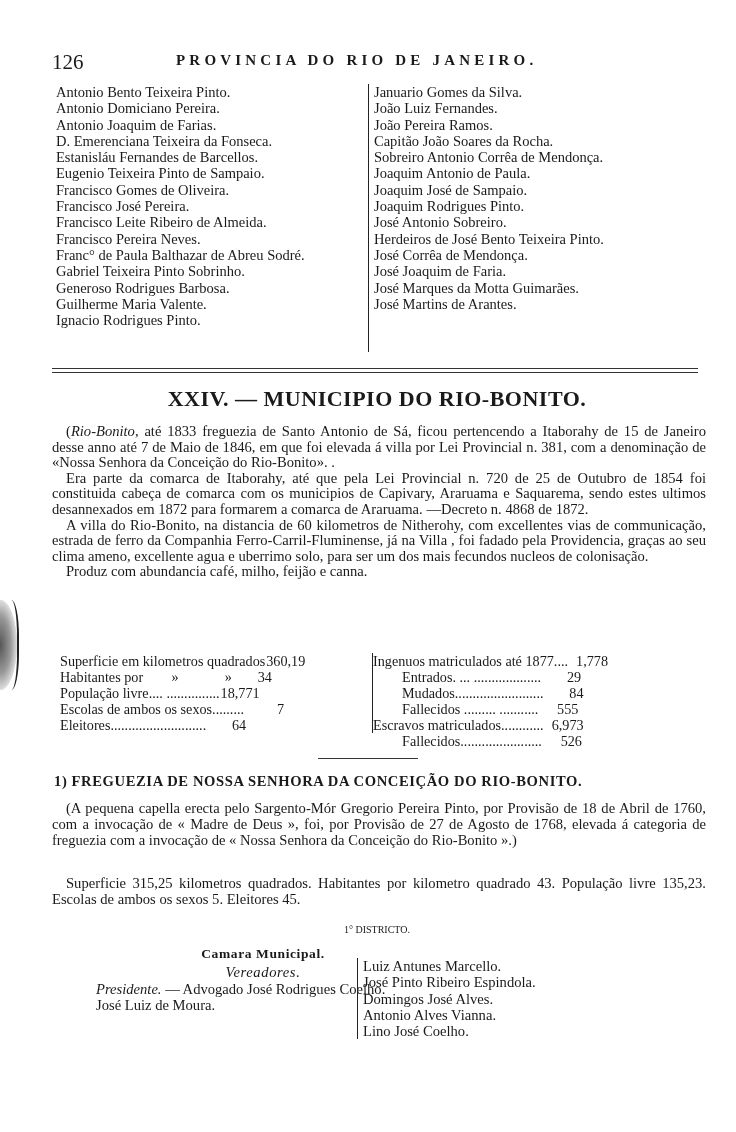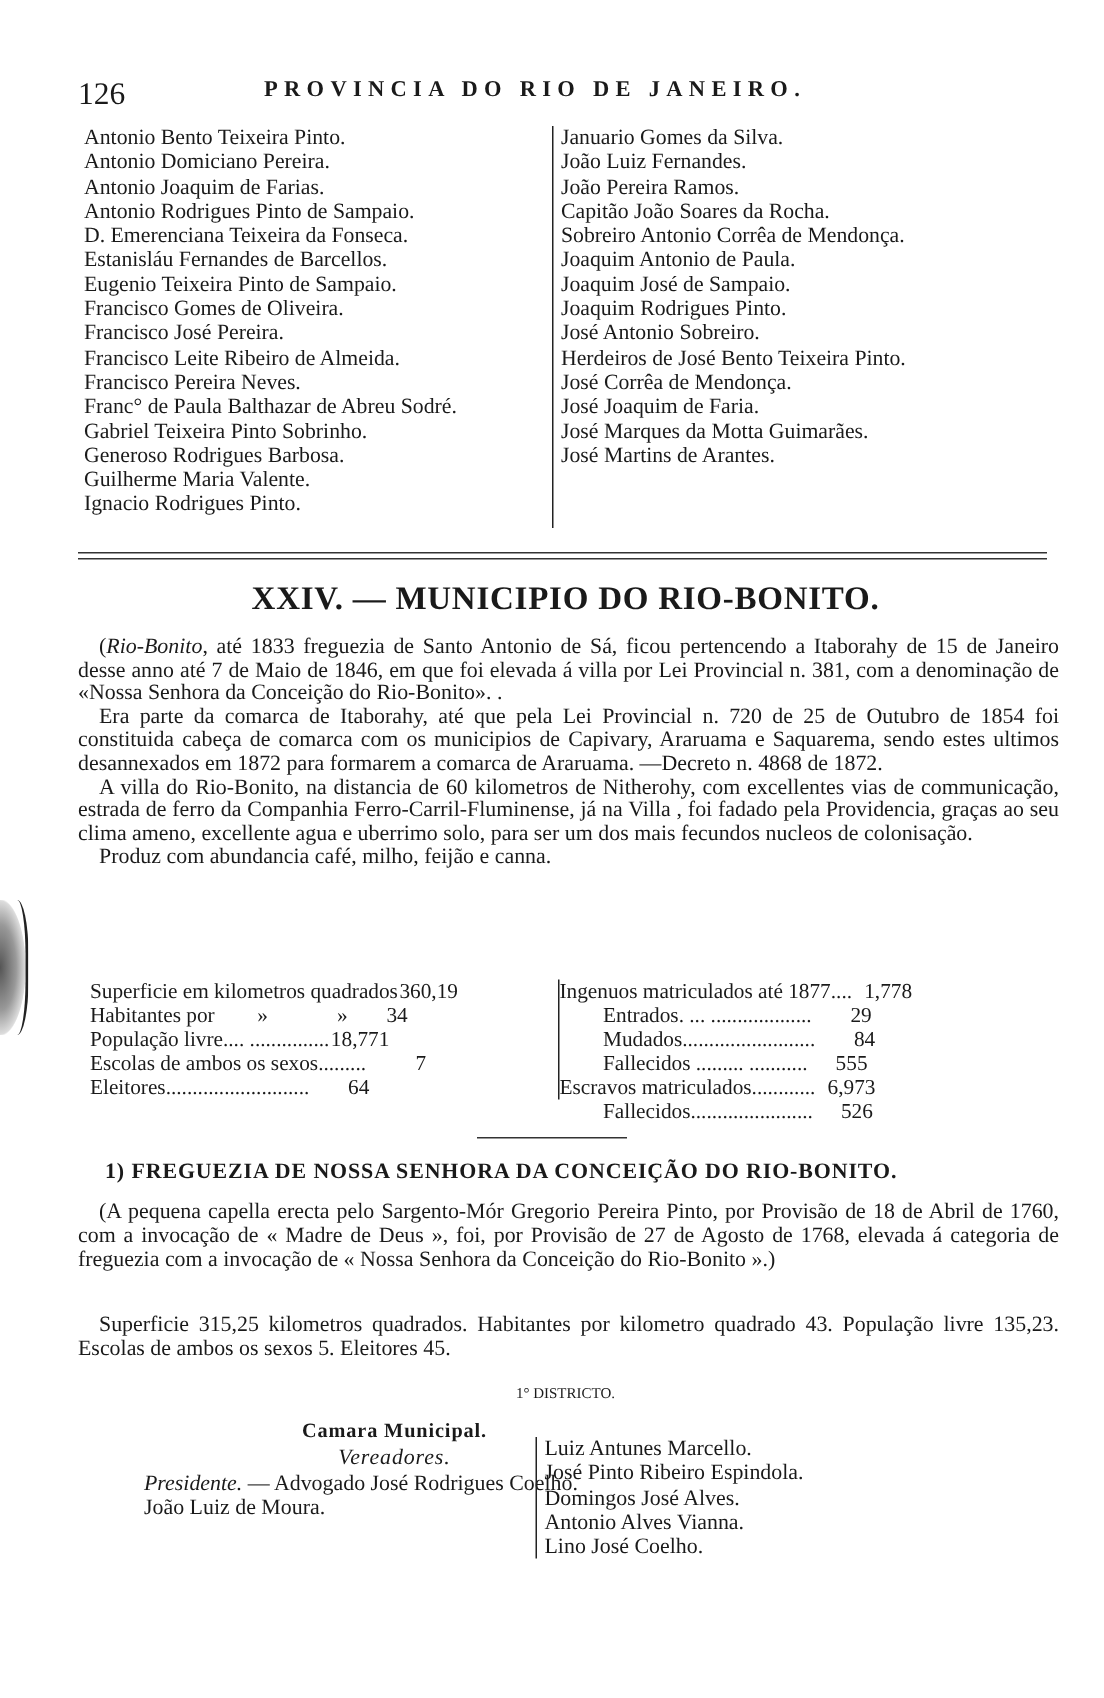--- a/index.html
+++ b/index.html
@@ -41,21 +41,21 @@
     .stats { position: absolute; left: 60px; top: 653px; width: 650px; font-size: 14.2px; line-height: 16px; }
     .stat-left { position: absolute; left: 0; top: 0; width: 310px; border-right: 1.5px solid #222; padding-right: 2px; }
     .stat-right { position: absolute; left: 313px; top: 0; width: 340px; }
     .stat-row { display: flex; white-space: nowrap; }
     .stat-row .lbl { overflow: hidden; }
     .stat-row .val { text-align: right; min-width: 40px; }
     .sub { padding-left: 29px; }
     .short-rule { position: absolute; left: 318px; top: 758px; width: 100px; border-top: 1.2px solid #333; }
     .subsection {
       position: absolute; left: 54px; top: 773px; width: 650px;
-      font-size: 14.6px; font-weight: bold; letter-spacing: 0.6px; white-space: nowrap; margin-left: 16px;
+      font-size: 14.6px; font-weight: bold; letter-spacing: 0.6px; white-space: nowrap;
     }
     .district { position: absolute; left: 52px; top: 924px; width: 650px; text-align: center; font-size: 10px; }
     .camara { position: absolute; left: 52px; top: 946px; width: 650px; }
     .camara-left { position: absolute; left: 0; top: 0; width: 304px; font-size: 14.6px; line-height: 16.3px; margin-left: 44px; }
     .camara-right {
       position: absolute; left: 305px; top: 12px; width: 300px; border-left: 1.5px solid #222; padding-left: 5px;
       font-size: 14.6px; line-height: 16.3px;
     }
     .camara-title { text-align: center; font-weight: bold; letter-spacing: 0.6px; font-size: 13.5px; padding-left: 30px; }
     .vereadores { text-align: center; font-style: italic; letter-spacing: 0.6px; padding-left: 30px; margin-top: 2px; }
@@ -76,21 +76,20 @@
   <div class="header">
     <span class="page-number">126</span>
     <span class="running-title">PROVINCIA DO RIO DE JANEIRO.</span>
   </div>
 
   <div class="two-col" style="top:84px; height:276px;">
     <div class="col col-left names">
       <div>Antonio Bento Teixeira Pinto.</div>
       <div>Antonio Domiciano Pereira.</div>
       <div>Antonio Joaquim de Farias.</div>
-      <div>Antonio Rodrigues Pinto de Sampaio.</div>
       <div>D. Emerenciana Teixeira da Fonseca.</div>
       <div>Estanisláu Fernandes de Barcellos.</div>
       <div>Eugenio Teixeira Pinto de Sampaio.</div>
       <div>Francisco Gomes de Oliveira.</div>
       <div>Francisco José Pereira.</div>
       <div>Francisco Leite Ribeiro de Almeida.</div>
       <div>Francisco Pereira Neves.</div>
       <div>Franc° de Paula Balthazar de Abreu Sodré.</div>
       <div>Gabriel Teixeira Pinto Sobrinho.</div>
       <div>Generoso Rodrigues Barbosa.</div>
@@ -191,21 +190,21 @@
 
   <div class="district">1° DISTRICTO.</div>
 
   <div class="camara">
     <div class="camara-left">
       <div class="camara-title">Camara Municipal.</div>
       <div class="vereadores">Vereadores.</div>
       <div style="text-indent:-14px; padding-left:14px; text-align:justify;">
         <span class="italic">Presidente.</span><span> — Advogado José Rodrigues Coelho.</span>
       </div>
-      <div>João Luiz de Moura.</div>
+      <div>José Luiz de Moura.</div>
     </div>
     <div class="camara-right">
       <div>Luiz Antunes Marcello.</div>
       <div>José Pinto Ribeiro Espindola.</div>
       <div>Domingos José Alves.</div>
       <div>Antonio Alves Vianna.</div>
       <div>Lino José Coelho.</div>
     </div>
   </div>
 

